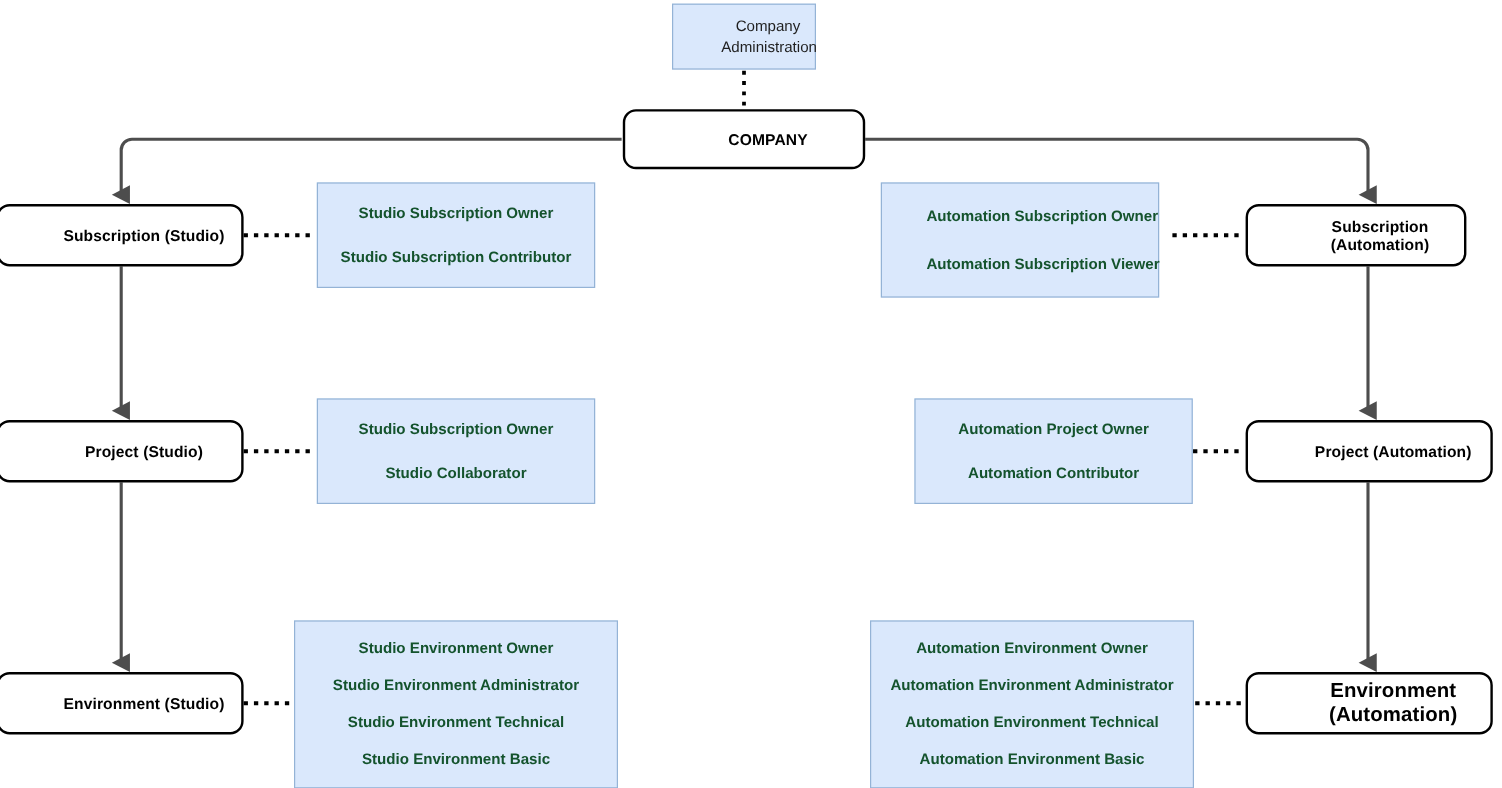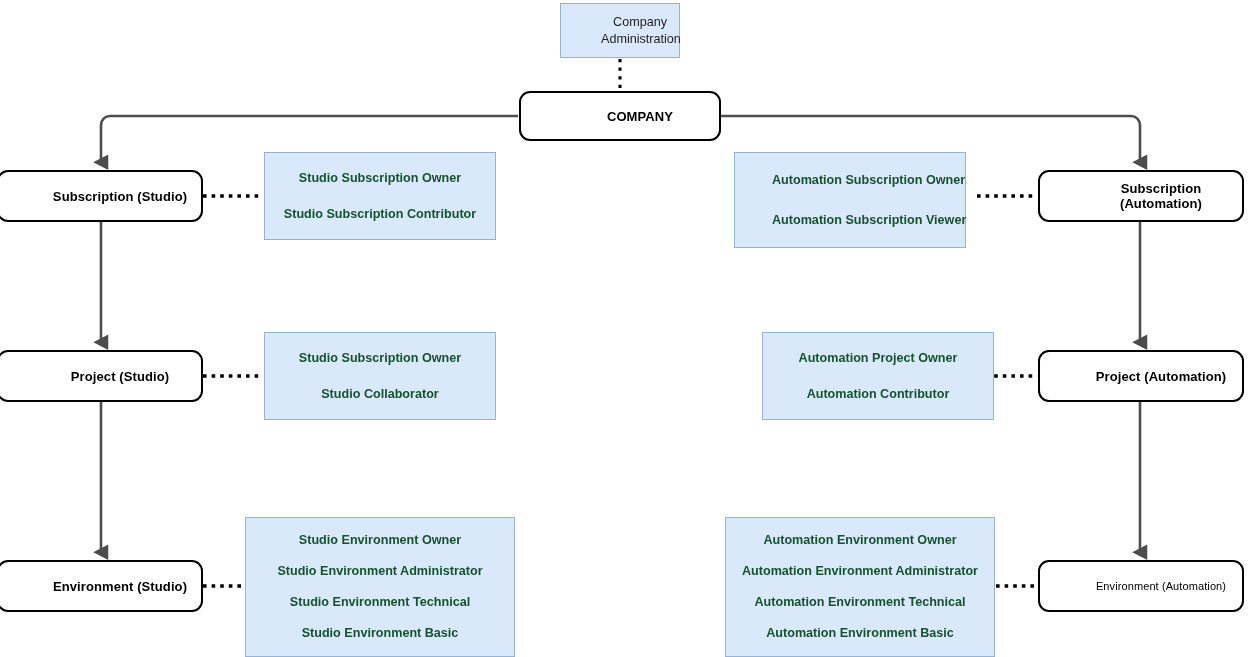--- a/index.html
+++ b/index.html
@@ -41,22 +41,22 @@
   .entity {
     background: #ffffff;
     border: 2.4px solid #000000;
     border-radius: 11px;
     color: #000000;
     font-size: 13px;
     font-weight: bold;
     letter-spacing: 0.1px;
   }
   .entity.plainweight {
-    font-weight: normal;
-    font-size: 11px;
+    font-weight: bold;
+    font-size: 17px;
   }
   
   .roles {
     background: #dae8fc;
     border: 1.1px solid #94b3d6;
     color: #14532d;
     font-size: 12.6px;
     font-weight: bold;
     flex-direction: column;
     justify-content: space-around;
@@ -130,21 +130,21 @@
   <div class="node roles" style="left:264px; top:152px; width:232px; height:88px;">
     <span class="role-line">Studio Subscription Owner</span>
     <span class="role-line">Studio Subscription Contributor</span>
   </div>
 
   <div class="node roles" style="left:734px; top:152px; width:232px; height:96px;padding-left:37px;">
     <span class="role-line">Automation Subscription Owner</span>
     <span class="role-line">Automation Subscription Viewer</span>
   </div>
 
-  <div class="node entity" style="left:1038px; top:170px; width:206px; height:52px;">
+  <div class="node entity" style="left:1038px; top:170px; width:184px; height:52px;">
     <span>Subscription (Automation)</span>
   </div>
 
   <div class="node entity" style="left:-3px; top:350px; width:206px; height:52px;">
     <span>Project (Studio)</span>
   </div>
 
   <div class="node roles" style="left:264px; top:332px; width:232px; height:88px;">
     <span class="role-line">Studio Subscription Owner</span>
     <span class="role-line">Studio Collaborator</span>

